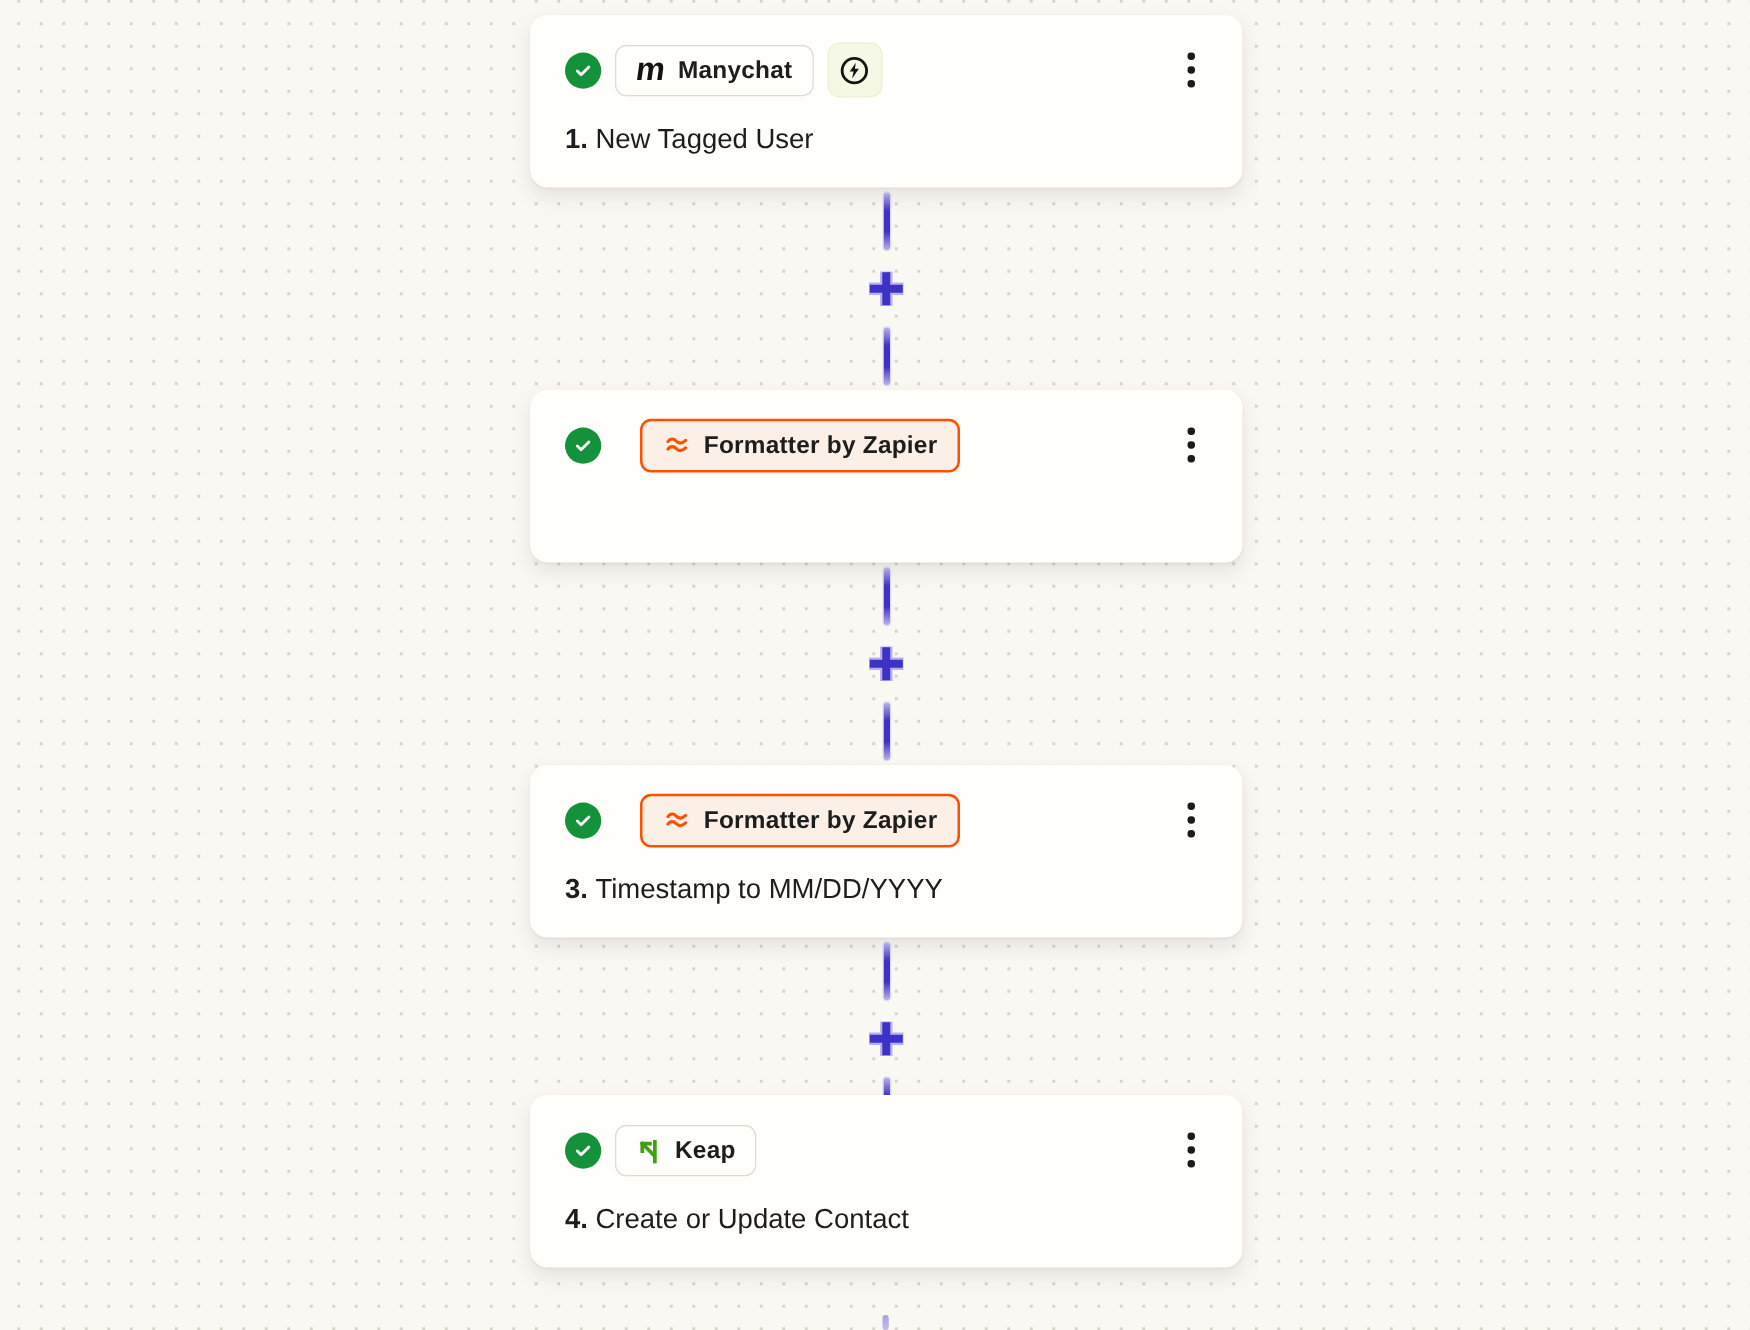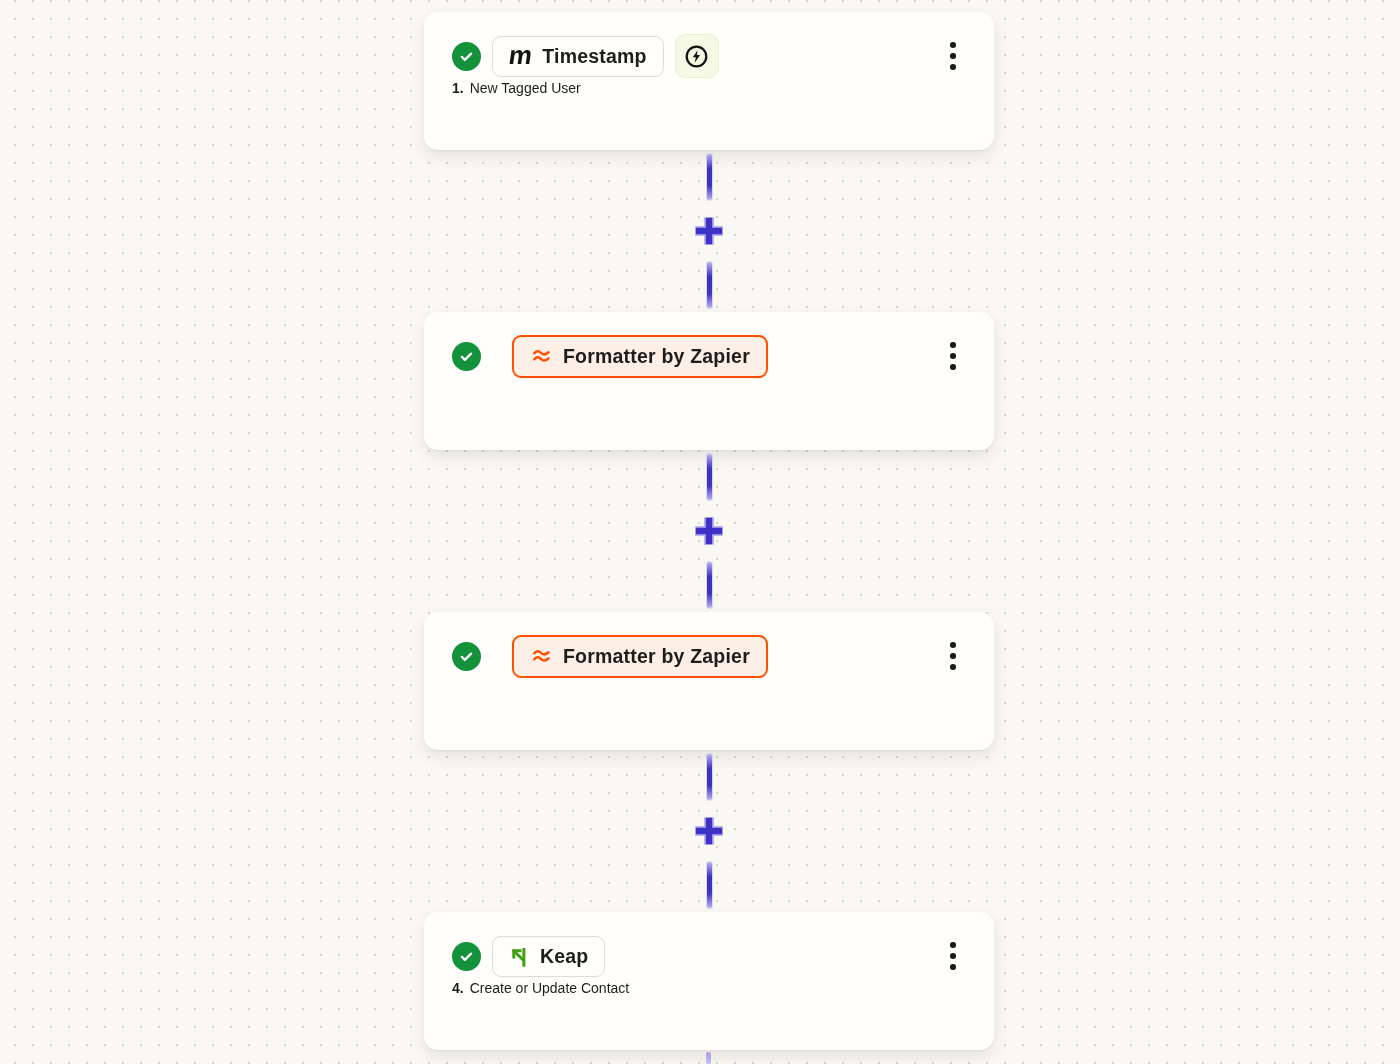--- a/index.html
+++ b/index.html
@@ -53,21 +53,21 @@
     display:flex;align-items:center;justify-content:center;margin-left:0;
   }
 
   .kebab{
     position:absolute;right:0;top:2px;width:26px;height:40px;
     background:none;border:0;cursor:pointer;
     display:flex;flex-direction:column;align-items:center;justify-content:center;gap:5.5px;
   }
   .kebab i{width:5.5px;height:5.5px;border-radius:50%;background:#1b1b1b;display:block}
 
-  .title{margin-top:2px;font-size:14px;line-height:1.2;color:var(--text-primary)}
+  .title{margin-top:20px;font-size:22px;line-height:1.2;color:var(--text-primary)}
   .title b{font-weight:bold;margin-right:6px}
 
   .connector{
     position:absolute;left:424px;width:570px;height:162px;
     display:flex;flex-direction:column;align-items:center;justify-content:space-between;
     padding:4px 0;pointer-events:none;
   }
   .dash{
     width:5px;height:46px;border-radius:4px;
     background:linear-gradient(180deg,var(--connector-indigo-light) 0%,var(--connector-indigo) 32%,var(--connector-indigo) 68%,var(--connector-indigo-light) 100%);
@@ -87,21 +87,21 @@
 
   <div class="card" style="top:12px">
     <div class="card-header">
       <span class="check">
         <svg width="17" height="17" viewBox="0 0 24 24" fill="none">
             <path d="M5.5 12.5l4.2 4.2L18.5 8" stroke="#fff" stroke-width="3.2" stroke-linecap="round" stroke-linejoin="round"></path>
           </svg>
       </span>
       <span class="badge">
         <span class="m-logo">m</span>
-        <span class="label">Timestamp</span>
+        <span class="label">Manychat</span>
       </span>
       <span class="trigger-chip">
         <svg width="27" height="27" viewBox="0 0 24 24" fill="none">
           <circle cx="12" cy="12" r="8.7" stroke="#141414" stroke-width="2"></circle>
           <path d="M13 6.4L8.7 12.7h2.7l-1 4.9 4.8-6.9h-2.8z" fill="#141414"></path>
         </svg>
       </span>
       <button class="kebab">
           <i></i>
           <i></i>
@@ -174,34 +174,37 @@
           </svg>
         </span>
         <span class="label">Formatter by Zapier</span>
       </span>
       <button class="kebab">
           <i></i>
           <i></i>
           <i></i>
         </button>
     </div>
+    <div class="title">
+      <b>3.</b><span>Timestamp to MM/DD/YYYY</span>
+    </div>
   </div>
 
   <div class="connector" style="top:750px">
     <span class="dash"></span>
     <button class="plus-btn">
       <svg width="34" height="34" viewBox="0 0 34 34">
         <path d="M17 3.2V30.8M3.2 17h27.6" stroke="#B9B1EC" stroke-width="10"></path>
         <path d="M17 3.8V30.2M3.8 17h26.4" stroke="#3D31C6" stroke-width="6.4"></path>
       </svg>
     </button>
     <span class="dash"></span>
   </div>
 
-  <div class="card" style="top:912px">
+  <div class="card" style="top:876px">
     <div class="card-header">
       <span class="check">
         <svg width="17" height="17" viewBox="0 0 24 24" fill="none">
             <path d="M5.5 12.5l4.2 4.2L18.5 8" stroke="#fff" stroke-width="3.2" stroke-linecap="round" stroke-linejoin="round"></path>
           </svg>
       </span>
       <span class="badge">
         <span style="line-height:0">
           <svg width="21" height="21" viewBox="0 0 24 24" fill="none" stroke="#3FA013" stroke-width="3.4" stroke-linecap="square">
             <path d="M17 4v18"></path>

